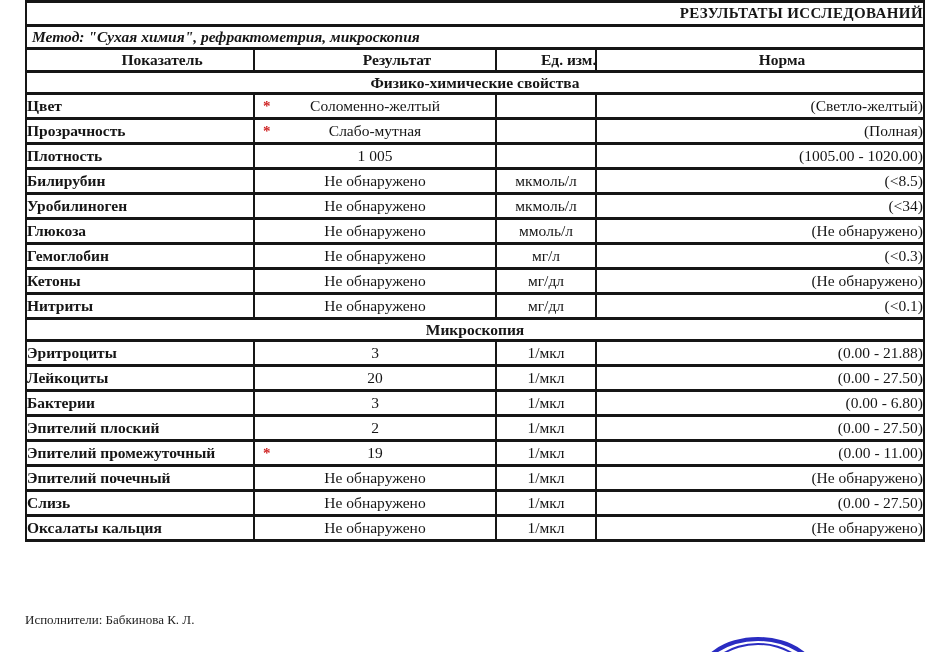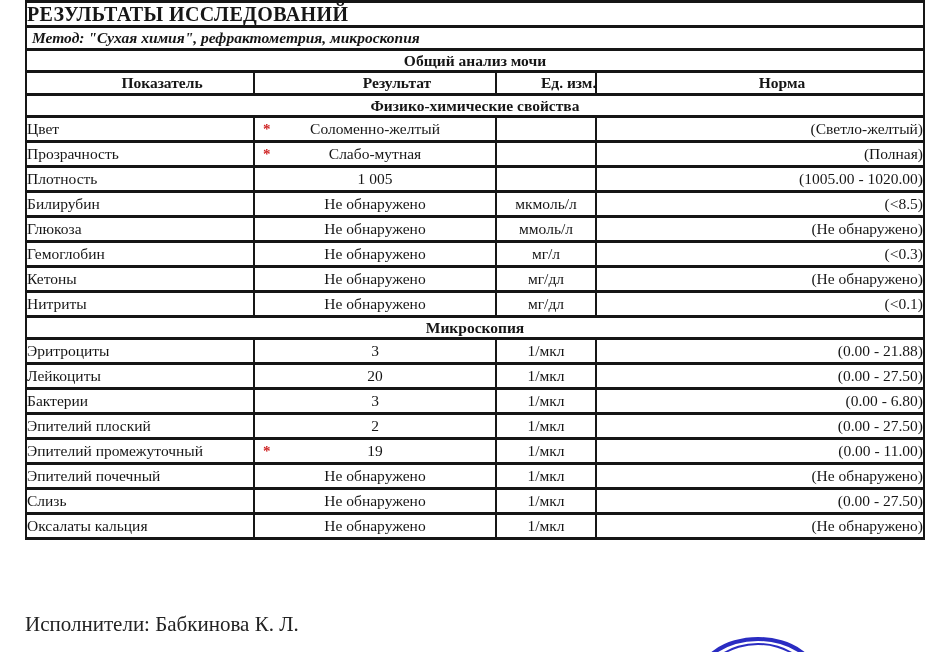--- a/index.html
+++ b/index.html
@@ -22,43 +22,43 @@
     border-top-width:3px;
     border-bottom-width:3px;
     font-size:15.5px;
     line-height:1.1;
     overflow:hidden;
     white-space:nowrap;
     vertical-align:middle;
     padding:0;
   }
   tr.title-row td {
-    text-align:left; font-weight:bold; font-size:20px;
+    text-align:right; font-weight:bold; font-size:15px;
     height:21px; letter-spacing:0.4px;
   }
   tr.method-row td {
     font-weight:bold; font-style:italic;
     padding-left:5px; height:20px;
   }
   tr.analysis-row td { text-align:center; font-weight:bold; height:19px; }
   tr.cols-row th { text-align:center; font-weight:bold; height:20px;padding-left:44px; }
   tr.section-row td { text-align:center; font-weight:bold; height:19px;margin-left:44px; }
   tr.data-row td { height:22px; }
-  td.cell-indicator { padding-left:5px; text-align:left; }
+  td.cell-indicator { padding-left:5px; text-align:left;font-weight:bold; }
   td.cell-result { text-align:center; position:relative; }
   td.cell-unit { text-align:center;margin-left:16px; }
   td.cell-norm { text-align:right; }
   .flag {
     position:absolute; left:8px; top:50%;
     transform:translateY(-50%);
     color:#cf2424; font-weight:bold; font-size:15px;
   }
   .footer-line {
     position:absolute; left:25px; top:612px;
-    font-size:21px; color:#222;
+    font-size:13px; color:#222;
   }
   .stamp { position:absolute; left:690px; top:634px; width:140px; height:100px; }
   .stamp .ring {
     position:absolute; border-radius:50%;
     box-sizing:border-box;
   }
   .stamp .ring.outer {
     left:6px; top:3px; width:124px; height:88px;
     border:4px solid #2a2cc2;
   }
@@ -79,23 +79,20 @@
       <col style="width:100px">
       <col style="width:328px">
     </colgroup>
     <tbody>
       <tr class="title-row">
         <td colspan="4">РЕЗУЛЬТАТЫ ИССЛЕДОВАНИЙ</td>
       </tr>
       <tr class="method-row">
         <td colspan="4">Метод: "Сухая химия", рефрактометрия, микроскопия</td>
       </tr>
-      <tr class="analysis-row">
-        <td colspan="4">Общий анализ мочи</td>
-      </tr>
       <tr class="cols-row">
         <th>Показатель</th>
         <th>Результат</th>
         <th>Ед. изм.</th>
         <th>Норма</th>
       </tr>
     <tr class="section-row">
           <td class="" colspan="4">Физико-химические свойства</td>
         </tr>
         <tr class="data-row">
@@ -116,20 +113,26 @@
           <td class="cell-unit"></td>
           <td class="cell-norm">(1005.00 - 1020.00)</td>
         </tr>
         <tr class="data-row">
           <td class="cell-indicator">Билирубин</td>
           <td class="cell-result"><span>Не обнаружено</span></td>
           <td class="cell-unit">мкмоль/л</td>
           <td class="cell-norm">(&lt;8.5)</td>
         </tr>
         <tr class="data-row">
+          <td class="cell-indicator">Уробилиноген</td>
+          <td class="cell-result"><span>Не обнаружено</span></td>
+          <td class="cell-unit">мкмоль/л</td>
+          <td class="cell-norm">(&lt;34)</td>
+        </tr>
+        <tr class="data-row">
           <td class="cell-indicator">Глюкоза</td>
           <td class="cell-result"><span>Не обнаружено</span></td>
           <td class="cell-unit">ммоль/л</td>
           <td class="cell-norm">(Не обнаружено)</td>
         </tr>
         <tr class="data-row">
           <td class="cell-indicator">Гемоглобин</td>
           <td class="cell-result"><span>Не обнаружено</span></td>
           <td class="cell-unit">мг/л</td>
           <td class="cell-norm">(&lt;0.3)</td>

